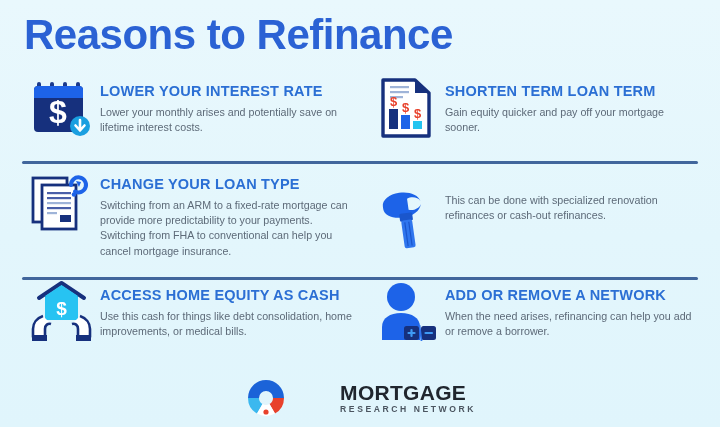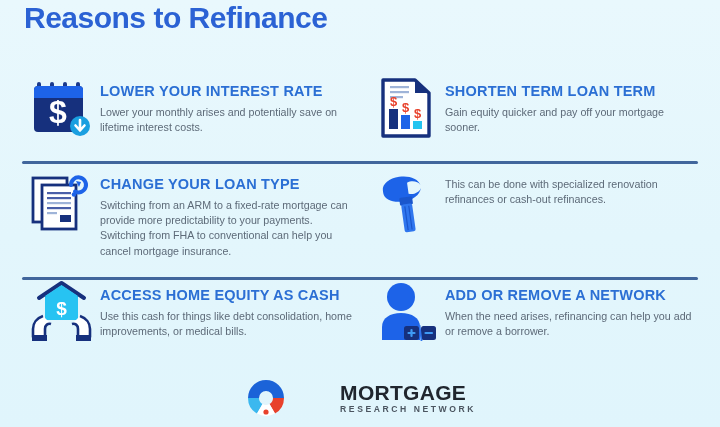--- a/index.html
+++ b/index.html
@@ -19,22 +19,22 @@
     width: 720px;
     height: 427px;
     background: linear-gradient(180deg, #e9f8fd 0%, #e3f6fc 55%, #e0f5fc 100%);
     box-sizing: border-box;
   }
 
   
   .title {
     position: absolute;
     left: 24px;
-    top: 1px;
-    font-size: 30px;
+    top: 12px;
+    font-size: 42px;
     font-weight: bold;
     color: #2b62d4;
     letter-spacing: -0.5px;
     line-height: 1.1;
     white-space: nowrap;
   }
 
   
   .rows {
     position: absolute;
@@ -180,21 +180,21 @@
           </svg>
         </div>
         <div class="text-wrap">
           <div class="reason-heading">SHORTEN TERM LOAN TERM</div>
           <div class="reason-body">Gain equity quicker and pay off your mortgage sooner.</div>
         </div>
       </div>
 
     </div>
 
-    <div class="row" style="margin-top:17px;">
+    <div class="row" style="margin-top:17px;align-items:flex-end;">
 
       <div class="cell cell-left">
         <div class="icon-wrap">
           <svg width="64" height="64" viewBox="0 0 64 64">
             <rect x="3" y="9" width="34" height="44" fill="#ffffff" stroke="#16307d" stroke-width="2.8"></rect>
             <rect x="12" y="16" width="34" height="44" fill="#ffffff" stroke="#16307d" stroke-width="2.8"></rect>
             <rect x="17" y="23" width="24" height="2.2" fill="#4a5fa8"></rect>
             <rect x="17" y="28" width="24" height="2.2" fill="#4a5fa8"></rect>
             <rect x="17" y="33" width="24" height="2.2" fill="#9fb4d8"></rect>
             <rect x="17" y="38" width="24" height="2.2" fill="#4a5fa8"></rect>

